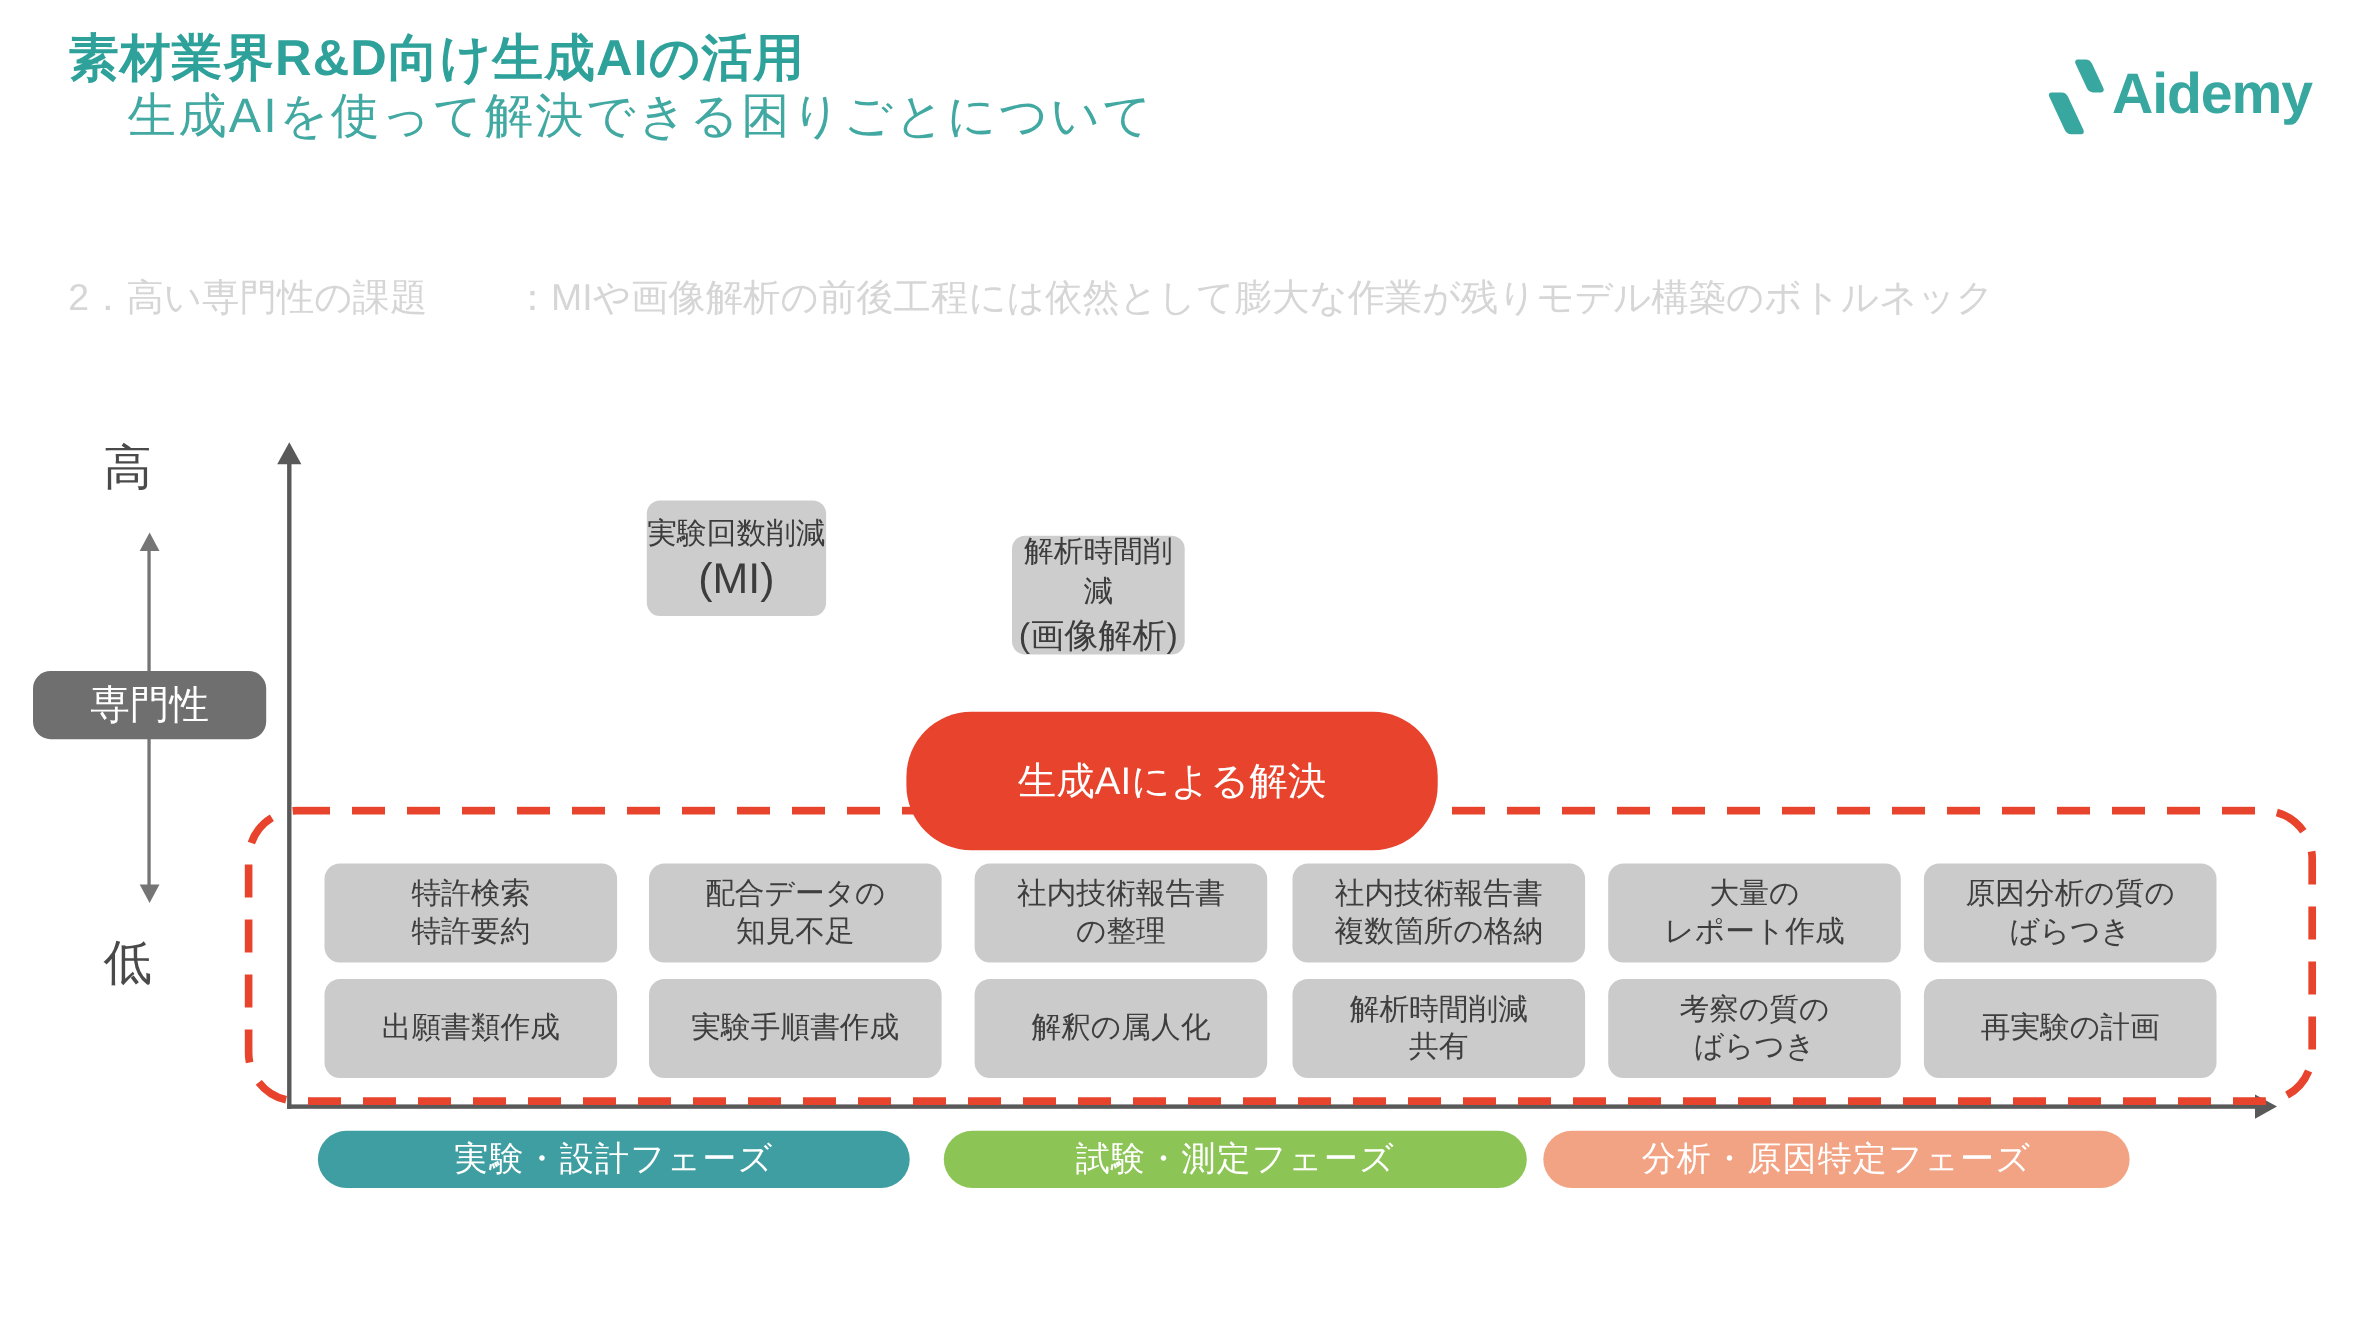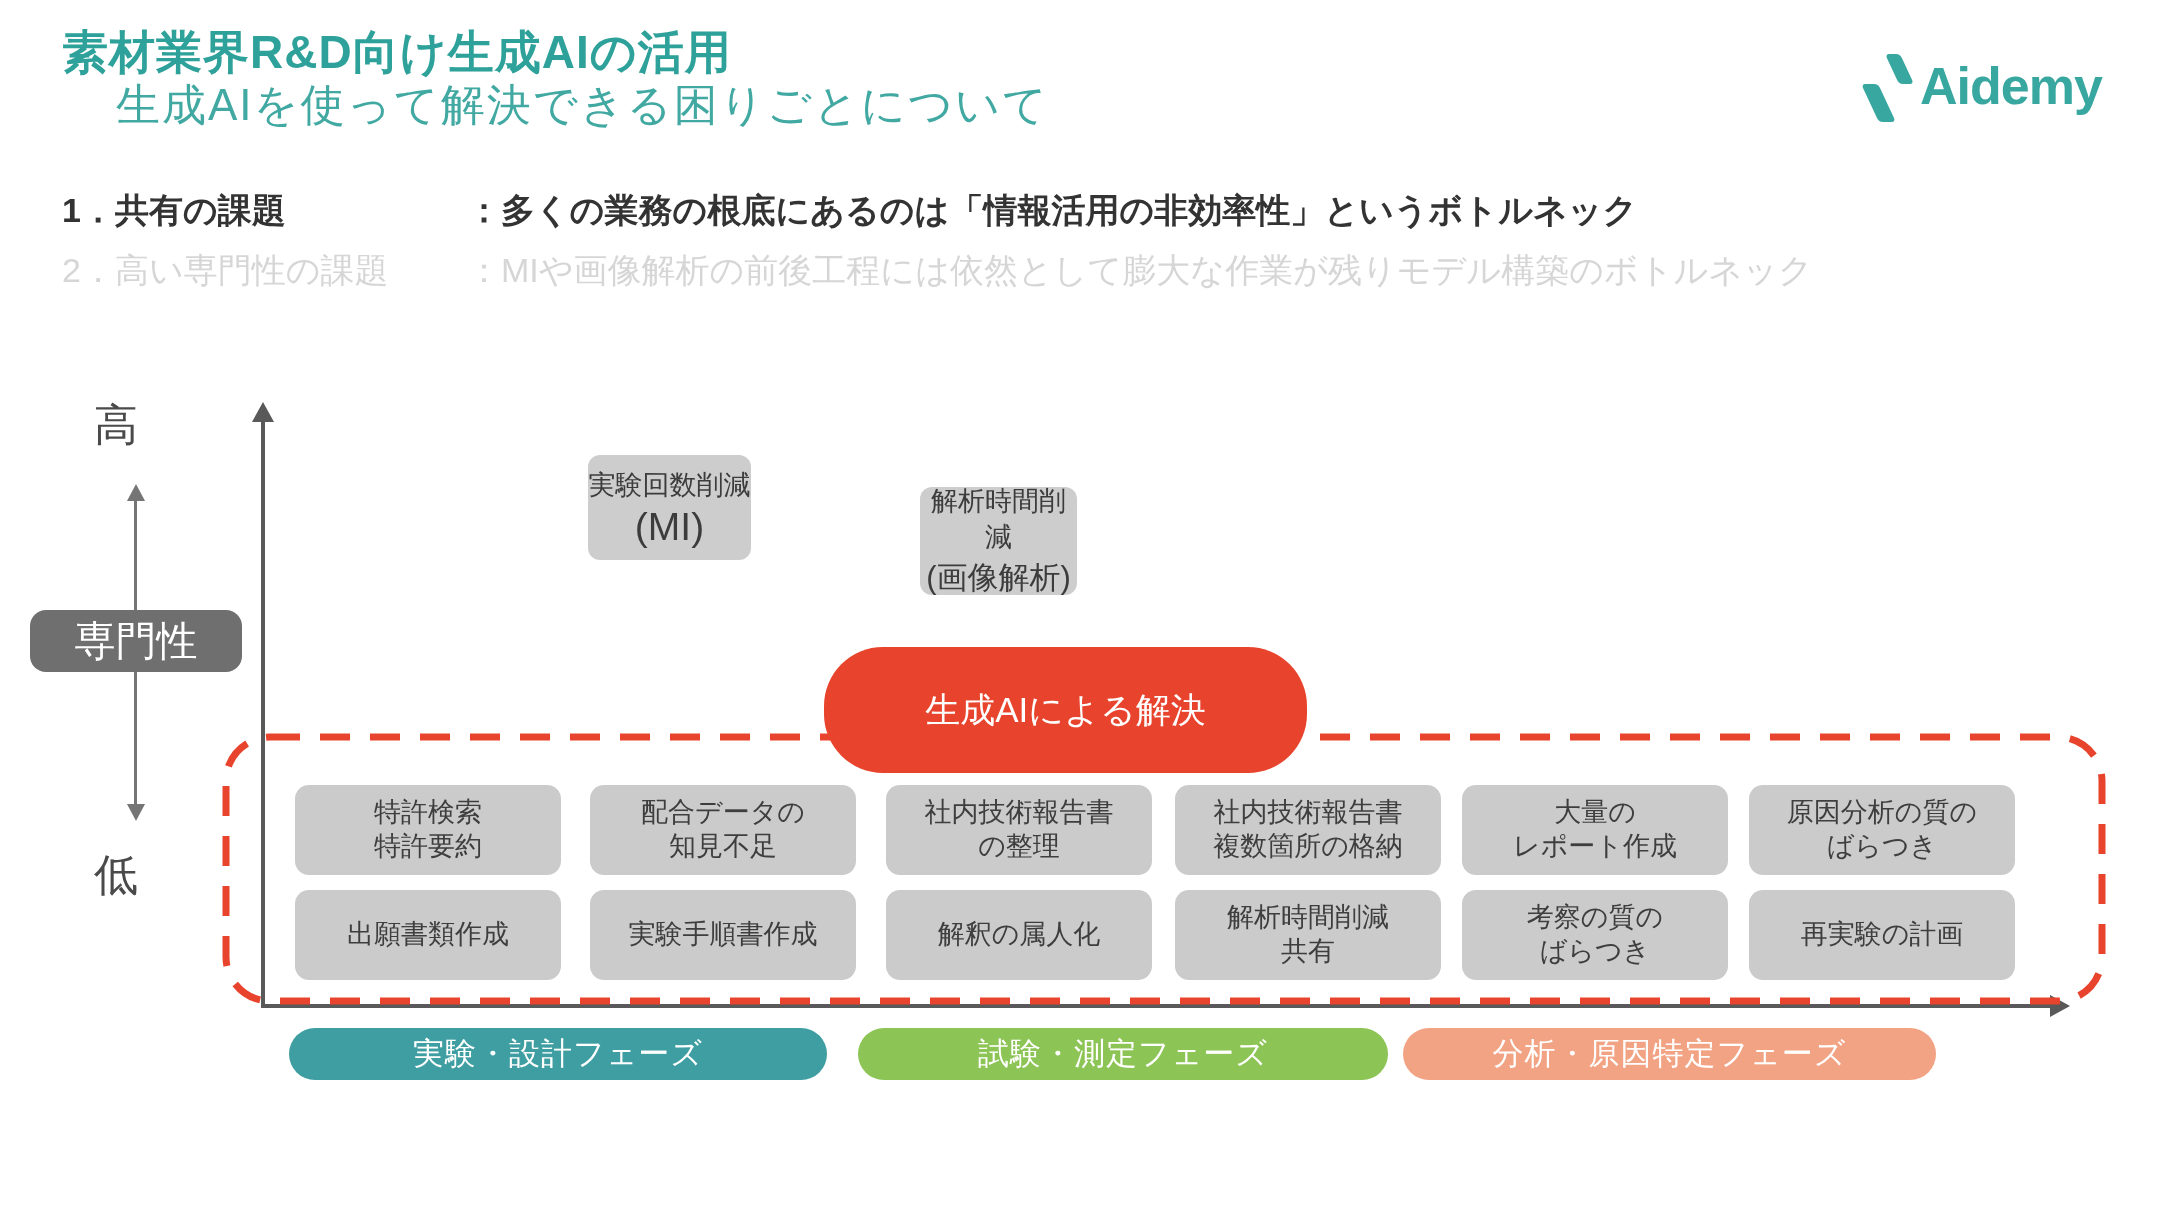--- a/index.html
+++ b/index.html
@@ -36,21 +36,21 @@
   .v-axis-head { left:252px; top:402px; border-left:11px solid transparent; border-right:11px solid transparent; border-bottom:20px solid #595959; }
   .h-axis-head { left:2050px; top:995px; border-top:11px solid transparent; border-bottom:11px solid transparent; border-left:20px solid #595959; }
   .axis-cap { position:absolute; font-size:44px; color:#4A4A4A; }
   .cap-high { left:94px; top:396px; }
   .cap-low  { left:94px; top:846px; }
   .spec-line { left:134px; top:498px; width:3px; height:308px; background:#757575; }
   .spec-head-top    { left:127px; top:484px; border-left:9px solid transparent; border-right:9px solid transparent; border-bottom:17px solid #757575; }
   .spec-head-bottom { left:127px; top:804px; border-left:9px solid transparent; border-right:9px solid transparent; border-top:17px solid #757575; }
   .spec-box {
     position:absolute; left:30px; top:610px; width:212px; height:62px;
-    background:#6F6F6F; border-radius:16px; color:#ffffff; font-size:41px;
+    background:#6F6F6F; border-radius:16px; color:#ffffff; font-size:36px;
     display:flex; align-items:center; justify-content:center;
   }
   
   .topbox {
     position:absolute; background:#CDCDCD; border-radius:12px; color:#3C3C3C;
     display:flex; flex-direction:column; align-items:center; justify-content:center; text-align:center;
   }
   .topbox-mi  { left:588px; top:455px; width:163px; height:105px; }
   .topbox-img { left:920px; top:487px; width:157px; height:108px; }
   .topbox .l1 { font-size:27px; }
@@ -91,23 +91,20 @@
   <div class="subtitle">生成AIを使って解決できる困りごとについて</div>
 
   <div class="logo">
     <span class="logo-mark">
         <i class="b1"></i>
         <i class="b2"></i>
       </span>
     <span class="logo-text">Aidemy</span>
   </div>
 
-  <div class="issue issue-1">
-    <span class="issue-label">1．共有の課題</span><span>：多くの業務の根底にあるのは「情報活用の非効率性」というボトルネック</span>
-  </div>
   <div class="issue issue-2">
     <span class="issue-label">2．高い専門性の課題</span><span>：MIや画像解析の前後工程には依然として膨大な作業が残りモデル構築のボトルネック</span>
   </div>
 
   <div class="axis-line v-axis"></div>
   <div class="tri v-axis-head"></div>
   <div class="axis-line h-axis"></div>
   <div class="tri h-axis-head"></div>
 
   <div class="axis-cap cap-high">高</div>

